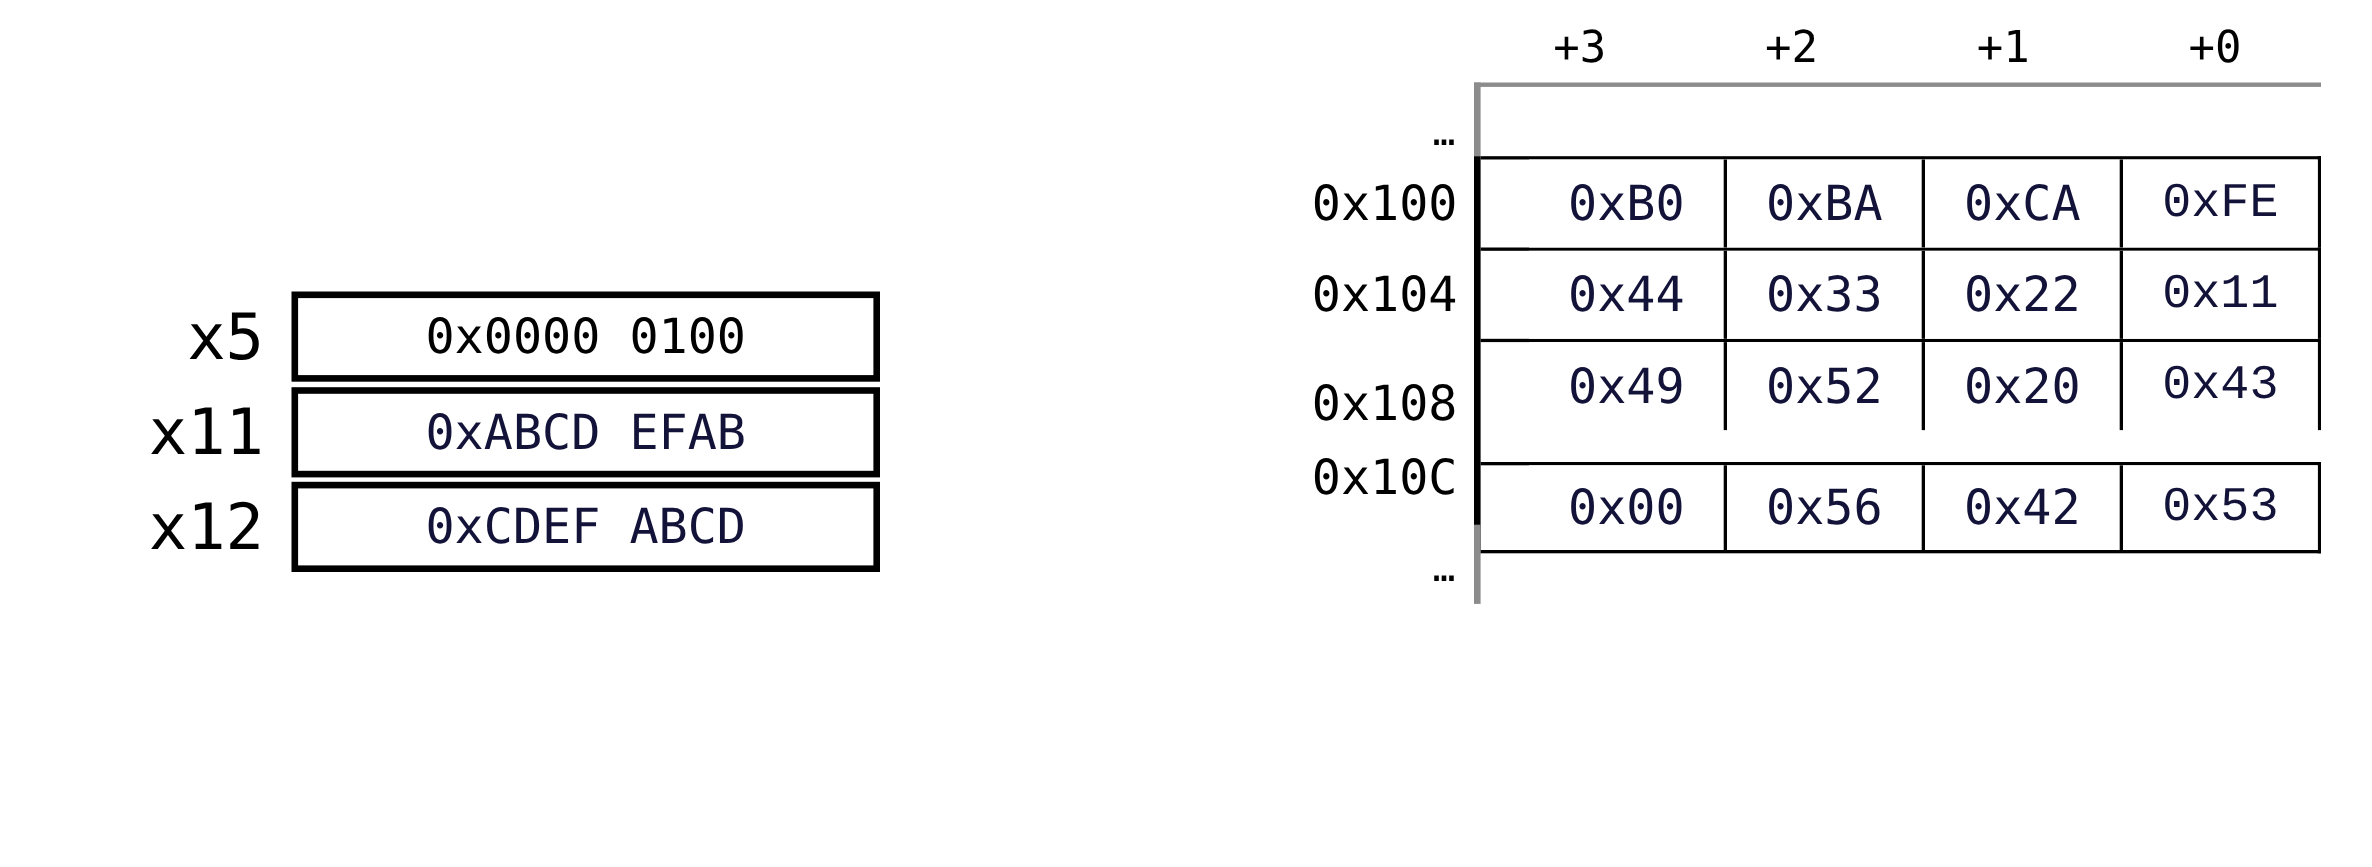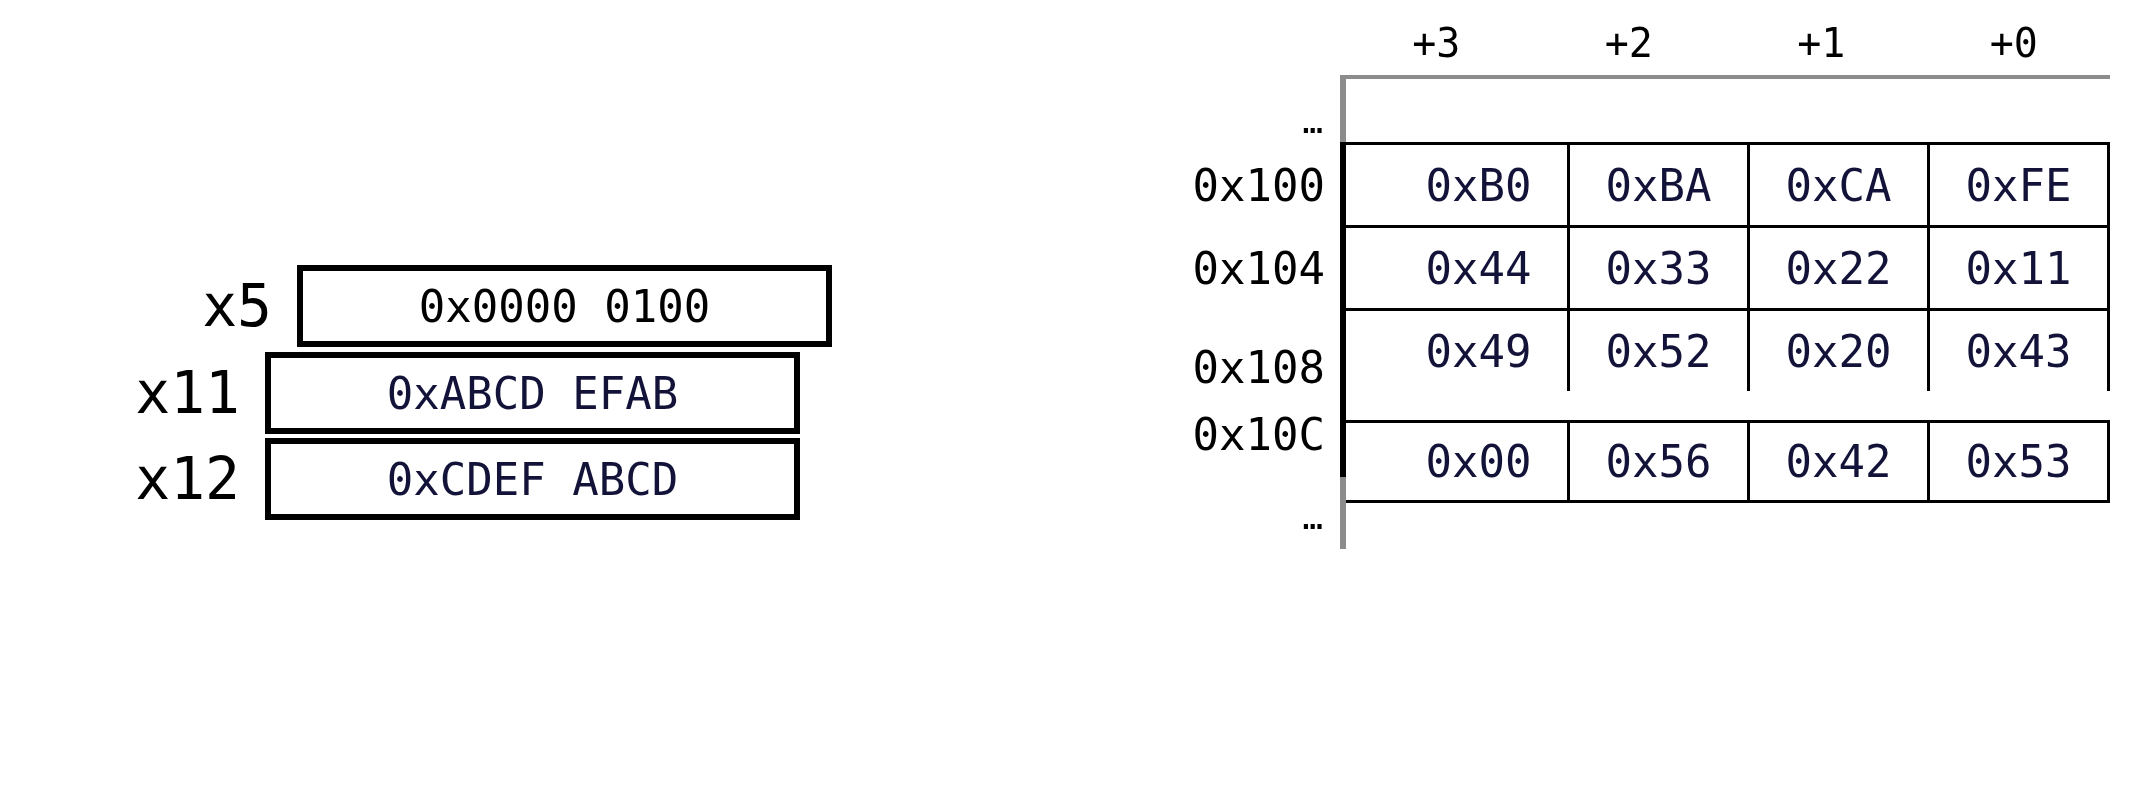--- a/index.html
+++ b/index.html
@@ -32,21 +32,21 @@
   }
 
   .register-row {
     position: absolute;
     left: 0;
     width: 800px;
     height: 82px;
     display: flex;
     align-items: center;
   }
-  .register-row.r0 { top: 10px; margin-left: 32px; }
+  .register-row.r0 { top: 10px; }
   .register-row.r1 { top: 97px; }
   .register-row.r2 { top: 183px; }
 
   .register-label {
     position: absolute;
     left: 40px;
     width: 200px;
     text-align: right;
     font-size: 58px;
     line-height: 82px;
@@ -169,21 +169,21 @@
     border-right: 3px solid #000000;
     display: flex;
     align-items: center;
     justify-content: center;
     font-size: 44px;
     color: #13133a;
     font-family: "DejaVu Sans Mono", "Liberation Mono", monospace;
     white-space: pre;
     background: #ffffff;
   }
-  .mem-cell:last-child { border-right: none; }
+  .mem-cell:last-child { border-right: none; font-family: Liberation Mono, monospace; }
 
   
   .open-row-bottom {
     position: absolute;
     left: 270px;
     top: 477px;
     width: 770px;
     height: 72px;
     box-sizing: border-box;
     border-left: 6px solid #8c8c8c;

